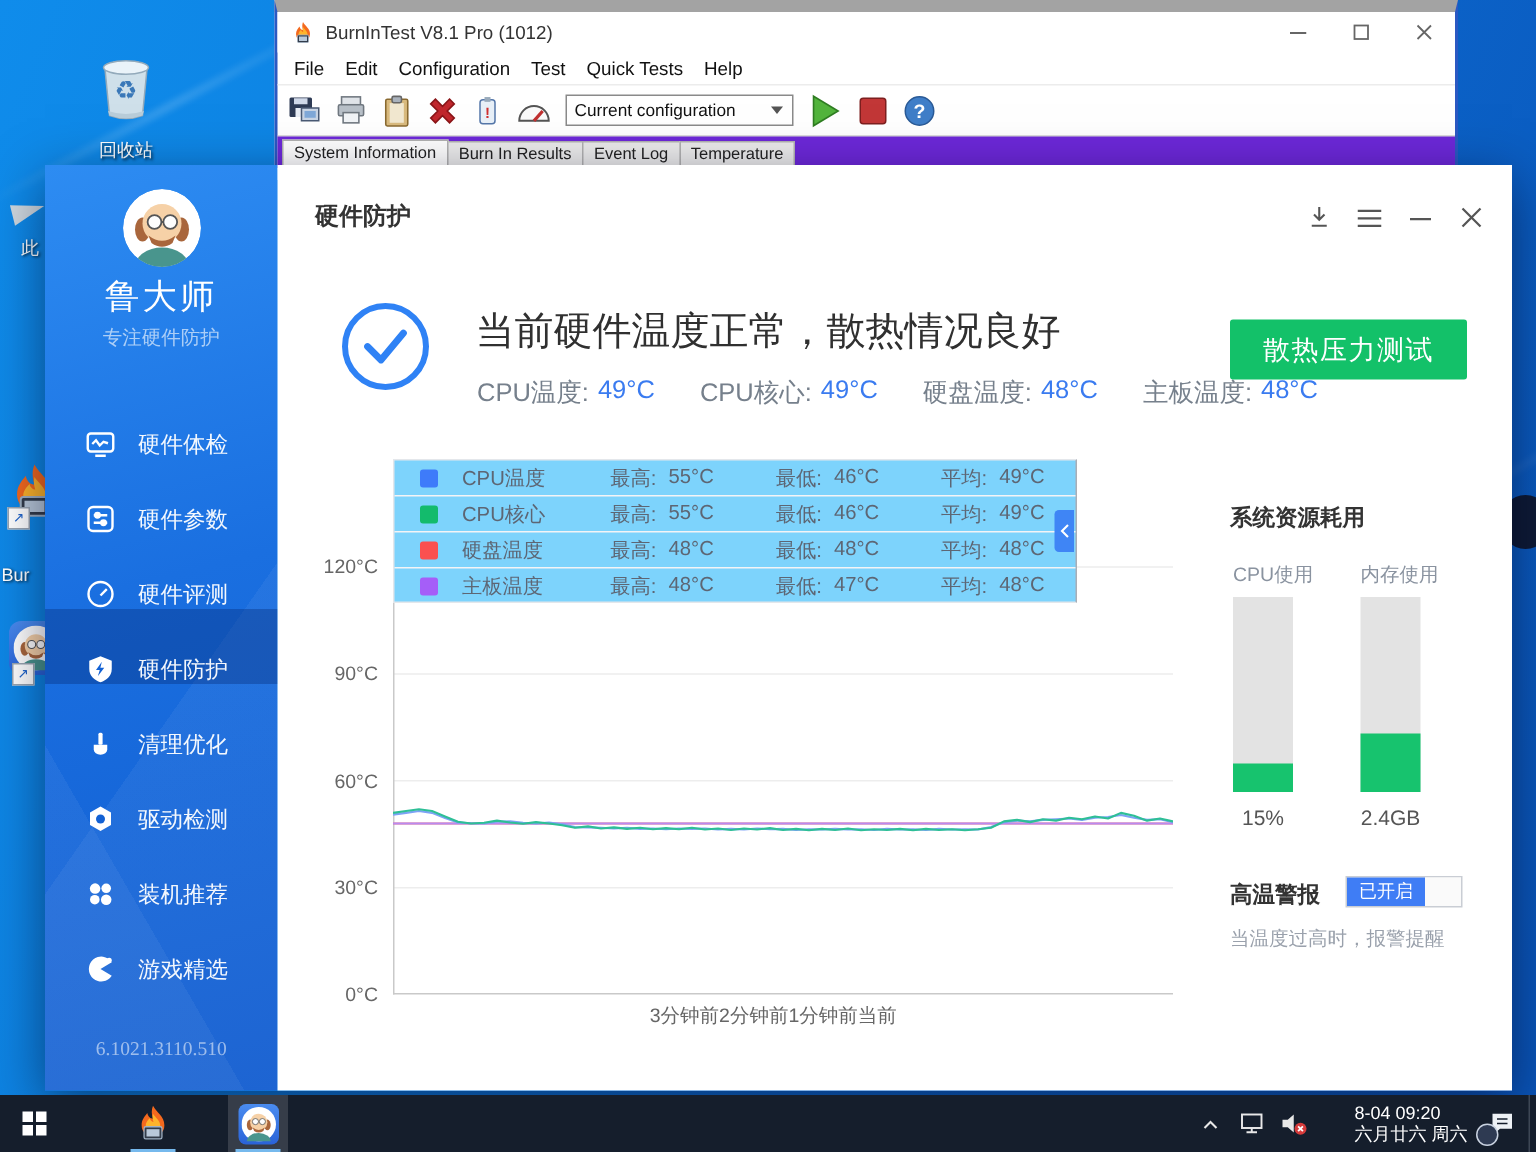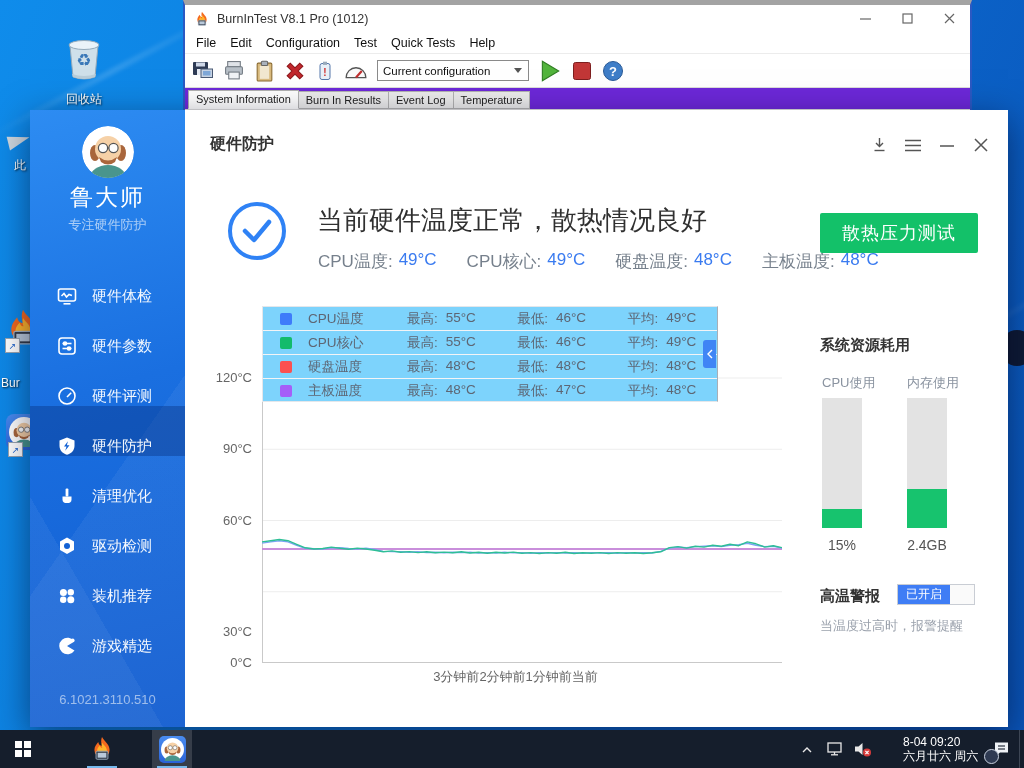--- a/index.html
+++ b/index.html
@@ -13,38 +13,38 @@
   .s3{left:880px;top:300px;width:300px;height:4px;transform:rotate(-30deg);opacity:.2;}
   .dicon{position:absolute;display:flex;flex-direction:column;align-items:center;z-index:1;}
   .dlabel{color:#fff;font-size:12px;text-shadow:1px 1px 2px rgba(0,0,0,.8);margin-top:2px;}
   .peek{position:absolute;z-index:1;}
   .peek-plane{left:8px;top:134px;width:0;height:0;border-left:22px solid #cfd8df;border-top:6px solid transparent;border-bottom:8px solid transparent;transform:rotate(-14deg);}
   .lds-peek-bg{width:36px;height:36px;border-radius:8px;background:linear-gradient(180deg,#4a8cf0,#2a63d8);display:flex;align-items:center;justify-content:center;}
   .arrow-badge{position:absolute;width:13px;height:13px;background:#fff;border:1px solid #9aa5b1;display:flex;align-items:center;justify-content:center;font-size:9px;color:#2266cc;}
   .dark-orb{position:absolute;left:1000px;top:330px;width:34px;height:36px;border-radius:50%;background:#0e1b36;z-index:1;}
   
   .win-bit{position:absolute;left:183px;top:0;width:789px;height:110px;background:#fff;box-sizing:border-box;
-           border-left:2px solid #2b59c3;border-right:2px solid #2b59c3;border-top:5px solid #a3a3a3;z-index:2;}
+           border-left:2px solid #2b59c3;border-right:2px solid #2b59c3;border-top:8px solid #a3a3a3;z-index:2;}
   .bit-title{height:27px;display:flex;align-items:center;padding-left:9px;background:#fff;}
   .bit-title-text{font-size:12.5px;color:#333;margin-left:7px;}
   .bit-ctrls{margin-left:auto;display:flex;height:100%;}
   .bit-ctrl{width:42px;display:flex;align-items:center;justify-content:center;color:#666;}
   .bit-menu{height:21px;display:flex;align-items:center;padding-left:4px;}
   .bit-menu span{padding:0 7px;font-size:12.5px;color:#111;}
   .bit-toolbar{height:33px;display:flex;align-items:center;gap:9px;padding-left:7px;border-top:1px solid #ececec;}
   .bit-combo{width:152px;height:21px;border:1px solid #8a8a8a;background:#fff;display:flex;align-items:center;font-size:11.5px;color:#111;padding-left:5px;box-sizing:border-box;}
   .combo-arrow{margin-left:auto;margin-right:6px;width:0;height:0;border-left:4px solid transparent;border-right:4px solid transparent;border-top:5px solid #555;}
   .bit-tabs{height:21px;display:flex;align-items:flex-end;padding-left:3px;background:#6d28d9;border-top:1px solid #dcdcdc;}
   .tab{font-size:11px;padding:2px 7px 2px;border:1px solid #b2b2b2;background:#ececec;color:#222;margin-right:-1px;position:relative;}
   .tab.active{background:#fff;border-bottom-color:#fff;z-index:1;padding-bottom:3px;}
   .bit-strip{height:7px;background:#edf0f3;border-top:1px solid #e0e0e0;}
   
   .win-lds{position:absolute;left:30px;top:110px;width:978px;height:617px;display:flex;z-index:3;box-shadow:0 10px 34px rgba(0,0,25,.5);}
   .lds-side{width:155px;flex:none;position:relative;color:#fff;overflow:hidden;
-            background:linear-gradient(165deg,#2d8cf2 0%,#1a6fe0 45%,#115cd0 100%);}
+            background:linear-gradient(165deg,#2d8cf2 0%,#1a6fe0 45%,#115cd0 100%);font-family:Liberation Serif, serif;}
   .lds-side::after{content:"";position:absolute;inset:0;pointer-events:none;
             background:linear-gradient(125deg,transparent 58%,rgba(255,255,255,.05) 58%),linear-gradient(60deg,rgba(255,255,255,.05) 26%,transparent 26%);}
   .avatar{position:absolute;left:52px;top:16px;width:52px;height:52px;border-radius:50%;overflow:hidden;z-index:1;}
   .lds-name{position:absolute;top:72px;width:100%;text-align:center;font-size:23px;letter-spacing:2px;z-index:1;}
   .lds-tagline{position:absolute;top:106px;width:100%;text-align:center;font-size:13px;color:rgba(255,255,255,.62);z-index:1;}
   .lds-nav{position:absolute;top:146px;left:0;right:0;z-index:1;}
   .nav-item{height:50px;display:flex;align-items:flex-end;padding-left:27px;font-size:15px;color:rgba(255,255,255,.95);}
   .nav-item.active{background:rgba(3,38,110,.34);}
   .nav-label{margin-left:15px;}
   .lds-version{position:absolute;bottom:20px;width:100%;text-align:center;font-size:13px;color:rgba(255,255,255,.55);z-index:1;}
@@ -443,21 +443,21 @@
         </div>
       </div>
       <div class="abs lg-tab">
         <svg width="7" height="10">
             <path d="M6 1 L2 5 L6 9" stroke="#fff" stroke-width="1.4" fill="none"></path>
           </svg>
       </div>
 
       <div class="abs y-ticks" id="y-ticks">
           <div class="ytick" style="top: 287px;">0°C</div>
-          <div class="ytick" style="top: 215.75px; margin-top: 40px;">30°C</div>
+          <div class="ytick" style="top: 215.75px;">30°C</div>
           <div class="ytick" style="top: 144.5px;">60°C</div>
           <div class="ytick" style="top: 73.25px;">90°C</div>
           <div class="ytick" style="top: 2px;">120°C</div>
         </div>
       <div class="abs chartbox">
         <svg id="chart-svg" width="520" height="300">
             <line x1="0" y1="223.75" x2="520" y2="223.75" stroke="#ededed" stroke-width="1"></line>
             <line x1="0" y1="152.5" x2="520" y2="152.5" stroke="#ededed" stroke-width="1"></line>
             <line x1="0" y1="81.25" x2="520" y2="81.25" stroke="#ededed" stroke-width="1"></line>
             <line x1="0" y1="10" x2="520" y2="10" stroke="#ededed" stroke-width="1"></line>

